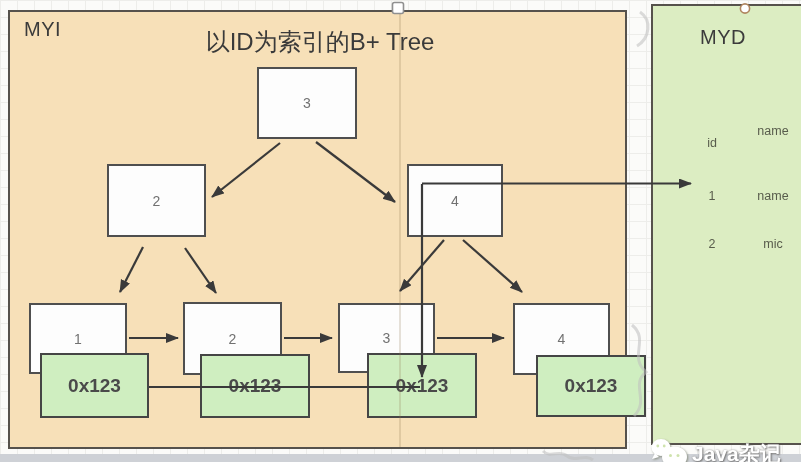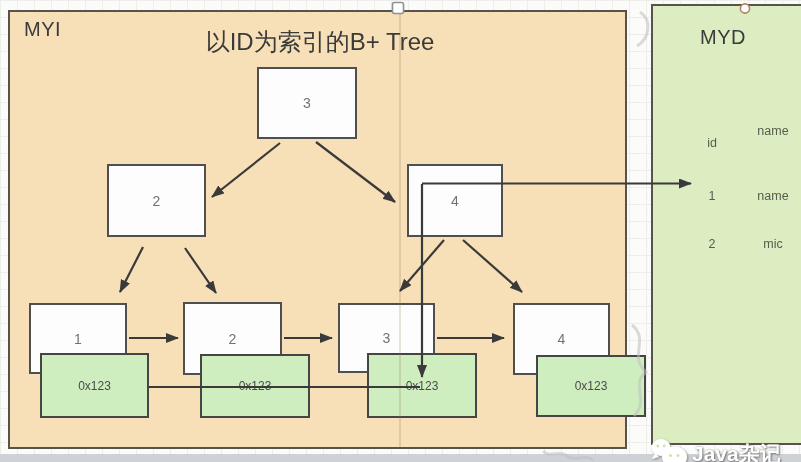--- a/index.html
+++ b/index.html
@@ -19,21 +19,21 @@
   .big-label{font-size:20px;color:#3b3b3b;letter-spacing:.5px;}
   .diagram-title{left:190px;top:26px;width:260px;text-align:center;font-size:24px;color:#3a3a3a;}
   .tnode{
     box-sizing:border-box;background:#fdfdfd;border:2px solid #4f4f4f;
     display:flex;align-items:center;justify-content:center;
     font-size:14px;color:#717171;
   }
   .ptr{
     box-sizing:border-box;background:#cfeec0;border:2px solid #454545;
     display:flex;align-items:center;justify-content:center;
-    font-size:12px;color:#4a4a4a;
+    font-size:19px;color:#4a4a4a;font-weight:bold;
   }
   .z1{z-index:1}.z2{z-index:2}.z3{z-index:3}
   #overlay{left:0;top:0;z-index:5;pointer-events:none;}
   .myd-text{font-size:12.5px;color:#585c4c;text-align:center;z-index:4;margin-top:16px;}
   .myd-title{left:700px;top:26px;width:100px;text-align:left;}
   .strip{left:0;top:454px;width:801px;height:8px;background:#ced1d6;z-index:0;}
   .watermark{left:650px;top:434px;width:150px;height:40px;z-index:6;display:flex;align-items:center;text-align:right;}
   .wm-text{
     color:#ffffff;font-size:21px;font-weight:600;margin-left:4px;
     text-shadow:1px 1px 2px rgba(110,110,110,.95), 0 0 2px rgba(130,130,130,.7);

